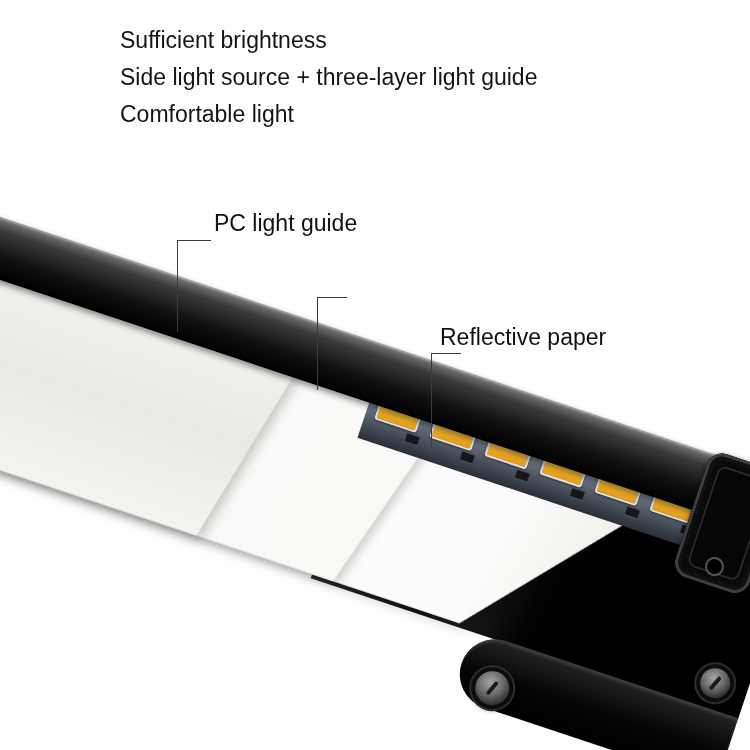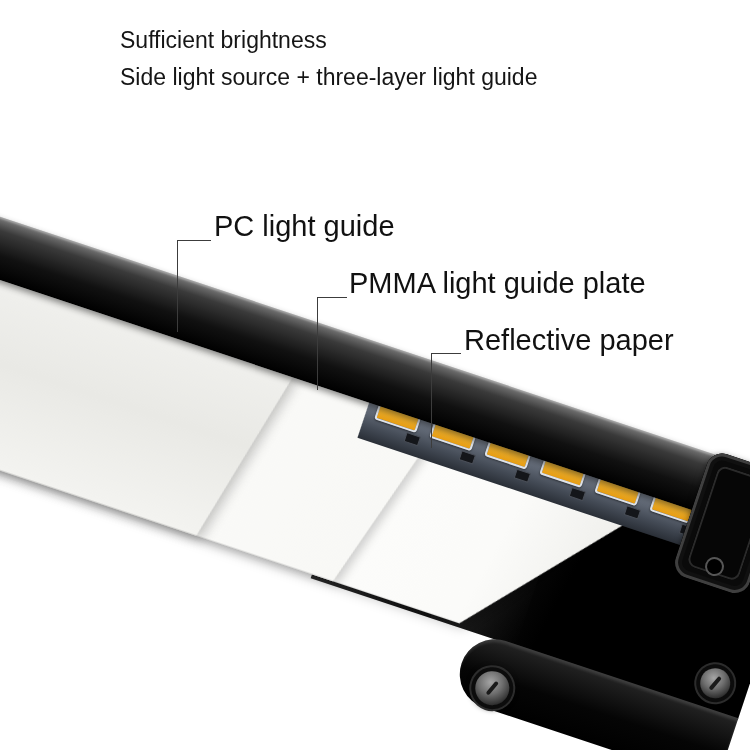--- a/index.html
+++ b/index.html
@@ -7,24 +7,24 @@
   .stage{
     position:relative;width:750px;height:750px;overflow:hidden;background:#fff;
     font-family:"Liberation Sans","DejaVu Sans",sans-serif;color:#111;
   }
 
   
   .features{position:absolute;left:120px;top:22px;font-size:23px;line-height:37px;color:#151515;}
   .features div{white-space:nowrap;}
 
   
-  .callout-label{position:absolute;font-size:29px;color:#111;white-space:nowrap;z-index:100;}
+  .callout-label{position:absolute;font-size:23px;color:#111;white-space:nowrap;z-index:100;}
   .lbl-pc{left:214px;top:210px;}
   .lbl-pmma{left:349px;top:267px;}
-  .lbl-reflect{left:464px;top:324px;}
+  .lbl-reflect{left:440px;top:324px;}
   .leader{position:absolute;background:#3c3c3c;z-index:100;}
   .l1h{left:177px;top:240px;width:34px;height:1px;}
   .l1v{left:177px;top:240px;width:1px;height:92px;}
   .l2h{left:317px;top:297px;width:30px;height:1px;}
   .l2v{left:317px;top:297px;width:1px;height:93px;}
   .l3h{left:431px;top:353px;width:30px;height:1px;}
   .l3v{left:431px;top:353px;width:1px;height:95px;}
 
   
   .product{position:absolute;left:-20px;top:210px;width:900px;height:380px;
@@ -88,20 +88,21 @@
     background:#000;border:2px solid #565656;}
 </style>
 </head>
 <body>
 
 <div class="stage">
 
   <div class="features">
     <div>Sufficient brightness</div>
     <div>Side light source + three-layer light guide</div>
+    <div>Comfortable light</div>
   </div>
 
   <div class="product">
     <div class="housing">
       <div class="sheen"></div>
     </div>
     <div class="bottom-rail"></div>
     <div class="screw screw1">
         <div class="slot"></div>
       </div>
@@ -154,21 +155,20 @@
     <div class="end-cap">
       <div class="inner"></div>
       <div class="hole"></div>
     </div>
   </div>
 
   <div class="callout-label lbl-pc">PC light guide</div>
   <div class="leader l1h"></div>
   <div class="leader l1v"></div>
 
-  <div class="callout-label lbl-pmma">PMMA light guide plate</div>
   <div class="leader l2h"></div>
   <div class="leader l2v"></div>
 
   <div class="callout-label lbl-reflect">Reflective paper</div>
   <div class="leader l3h"></div>
   <div class="leader l3v"></div>
 
 </div>
 
 </body></html>

